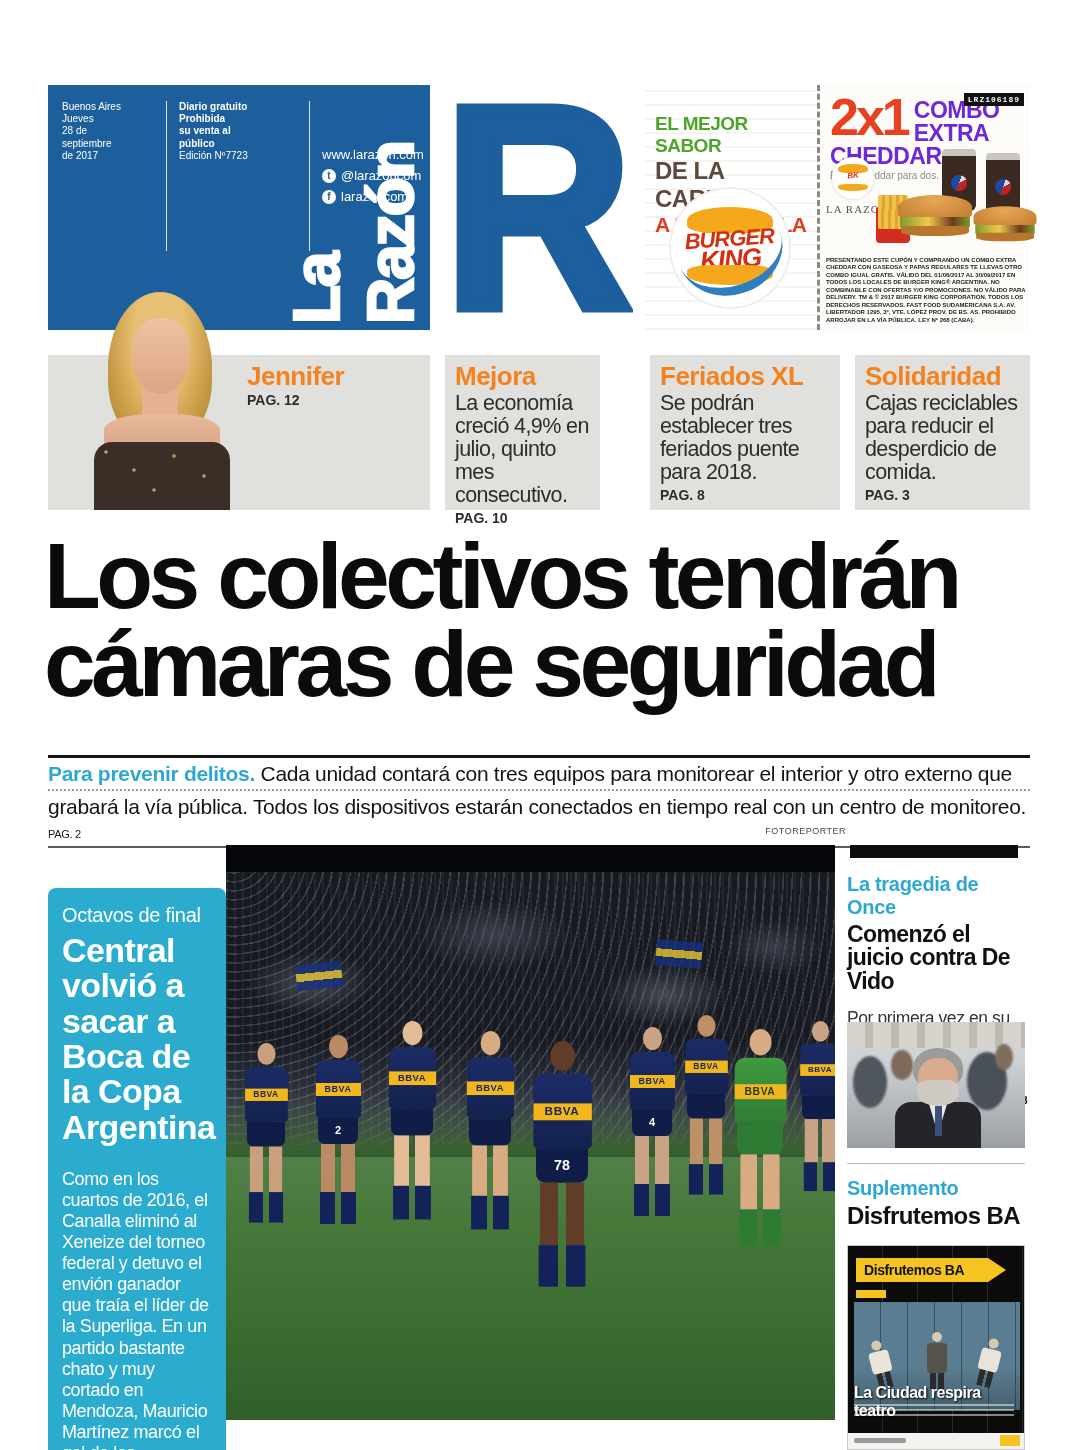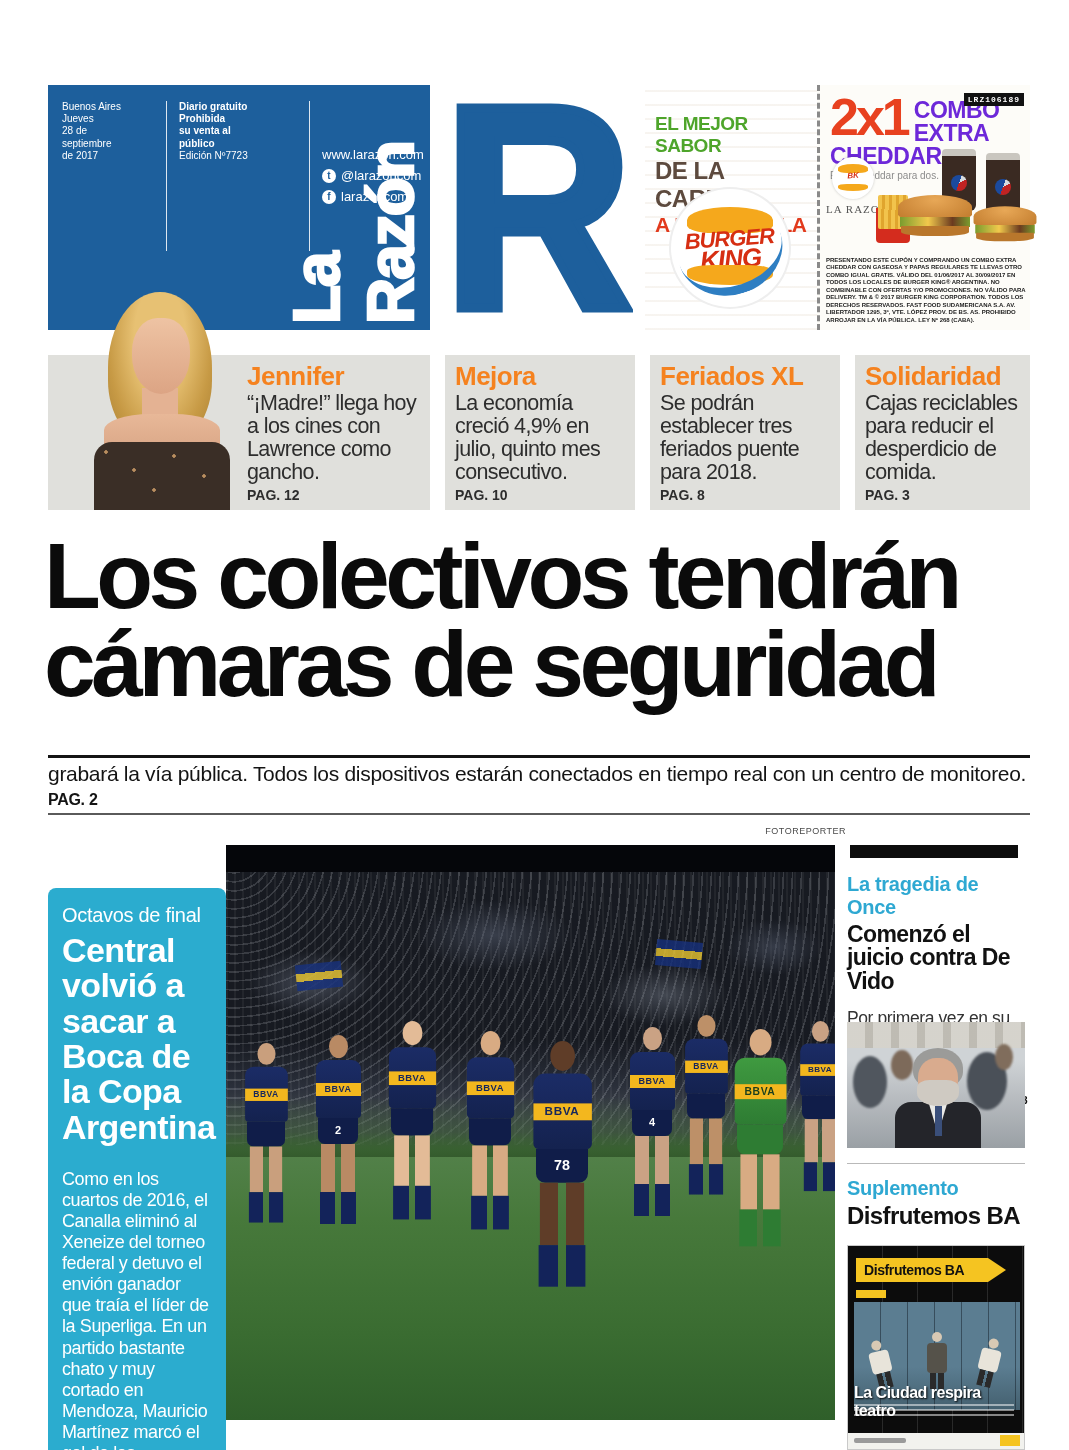--- a/index.html
+++ b/index.html
@@ -66,35 +66,35 @@
   .burger .base { position:absolute; left:3px; top:31px; width:68px; height:10px; background:#b9772c; border-radius:0 0 40% 40%; }
   .burger.b1 { left:18px; top:48px; } .burger.b2 { left:88px; top:56px; transform:scale(.85); }
   .fries { position:absolute; left:-4px; top:46px; width:34px; height:50px; background:linear-gradient(180deg,transparent 0 30%, #d42c1e 30% 100%); border-radius:0 0 4px 4px; }
   .fries::before { content:""; position:absolute; left:2px; top:2px; width:30px; height:34px; background:repeating-linear-gradient(92deg,#f2c34c 0 4px, #e0a52e 4px 7px); border-radius:2px; }
   .bk-fine { position:absolute; left:6px; right:4px; bottom:6px; font-size:6px; line-height:1.25; color:#222; font-weight:bold; text-transform:uppercase; }
 
   
   .briefs { position:absolute; left:48px; top:355px; width:982px; height:155px; }
   .brief { position:absolute; top:0; height:155px; background:#e0e0dc; padding:8px 10px; }
   .brief.b1 { left:0; width:382px; padding-left:199px; }
-  .brief.b2 { left:397px; width:190px; }
+  .brief.b2 { left:397px; width:155px; }
   .brief.b3 { left:602px; width:190px; }
   .brief.b4 { left:807px; width:175px; }
   .brief-title { color:#f5821f; font-weight:bold; font-size:26px; letter-spacing:-0.5px; line-height:1; }
   .brief-body { color:#2d2d2d; font-size:21.5px; line-height:1.07; letter-spacing:-0.6px; margin-top:3px; }
   .brief-page { color:#2d2d2d; font-weight:bold; font-size:14px; margin-top:3px; }
 
   
   .headline { position:absolute; left:44px; top:532px; width:990px; color:#0b0b0b; font-weight:bold; font-size:93px; line-height:.95; letter-spacing:-4.5px; white-space:pre-line; }
   .lead { position:absolute; left:48px; top:755px; width:982px; border-top:3px solid #141414; font-size:21px; color:#141414; }
   .lead-line { padding:4px 0 3px; letter-spacing:-0.3px; }
   .lead-line.l1 { border-bottom:2px dotted #9a9a9a; }
   .lead-line.l2 { border-bottom:2px solid #5a5a5a; }
   .lead-label { color:#2ea8d2; font-weight:bold; }
-  .lead-page { font-size:16px; font-weight:bold; }
+  .lead-page { font-size:11px; font-weight:normal; }
 
   
   .photo-credit { position:absolute; top:826px; left:656px; width:190px; text-align:right; font-size:9px; letter-spacing:.5px; color:#4a4a4a; }
 
   .sport-box { position:absolute; left:48px; top:888px; width:178px; height:575px; background:#2baccf; color:#fff; padding:16px 14px; z-index:4;border-radius:8px; }
   .sport-kicker { font-size:20px; font-weight:normal; letter-spacing:-0.3px; }
   .sport-title { font-size:34px; font-weight:bold; line-height:1.04; letter-spacing:-0.6px; margin-top:6px; }
   .sport-body { font-size:18px; line-height:1.17; letter-spacing:-0.4px; margin-top:24px; }
 
   
@@ -260,21 +260,20 @@
             <div class="base"></div>
           </div>
       </div>
       <div class="bk-fine">Presentando este cupón y comprando un combo Extra Cheddar con gaseosa y papas regulares te llevas otro combo igual gratis. Válido del 01/06/2017 al 30/09/2017 en todos los locales de Burger King® Argentina. No combinable con ofertas y/o promociones. No válido para delivery. TM &amp; © 2017 Burger King Corporation. Todos los derechos reservados. Fast Food Sudamericana S.A. Av. Libertador 1295, 3º, Vte. López Prov. de Bs. As. Prohibido arrojar en la vía pública. Ley Nº 268 (CABA).</div>
     </div>
   </div>
 
   <div class="briefs">
     <div class="brief b1">
       <div class="brief-title">Jennifer</div>
-      <div class="brief-body">“¡Madre!” llega hoy a los cines con Lawrence como gancho.</div>
       <div class="brief-page">PAG. 12</div>
     </div>
     <div class="brief b2">
       <div class="brief-title">Mejora</div>
       <div class="brief-body">La economía creció 4,9% en julio, quinto mes consecutivo.</div>
       <div class="brief-page">PAG. 10</div>
     </div>
     <div class="brief b3">
       <div class="brief-title">Feriados XL</div>
       <div class="brief-body">Se podrán establecer tres feriados puente para 2018.</div>
@@ -284,20 +283,24 @@
       <div class="brief-title">Solidaridad</div>
       <div class="brief-body">Cajas reciclables para reducir el desperdicio de comida.</div>
       <div class="brief-page">PAG. 3</div>
     </div>
   </div>
 
   <h1 class="headline">Los colectivos tendrán
 cámaras de seguridad</h1>
 
   <div class="lead">
+    <div class="lead-line l1">
+      <span class="lead-label">Para prevenir delitos.</span>
+      <span>Cada unidad contará con tres equipos para monitorear el interior y otro externo que</span>
+    </div>
     <div class="lead-line l2">
       <span>grabará la vía pública. Todos los dispositivos estarán conectados en tiempo real con un centro de monitoreo.</span>
       <span class="lead-page">PAG. 2</span>
     </div>
   </div>
 
   <div class="photo-credit">FOTOREPORTER</div>
 
   <div class="sport-box">
     <div class="sport-kicker">Octavos de final</div>

